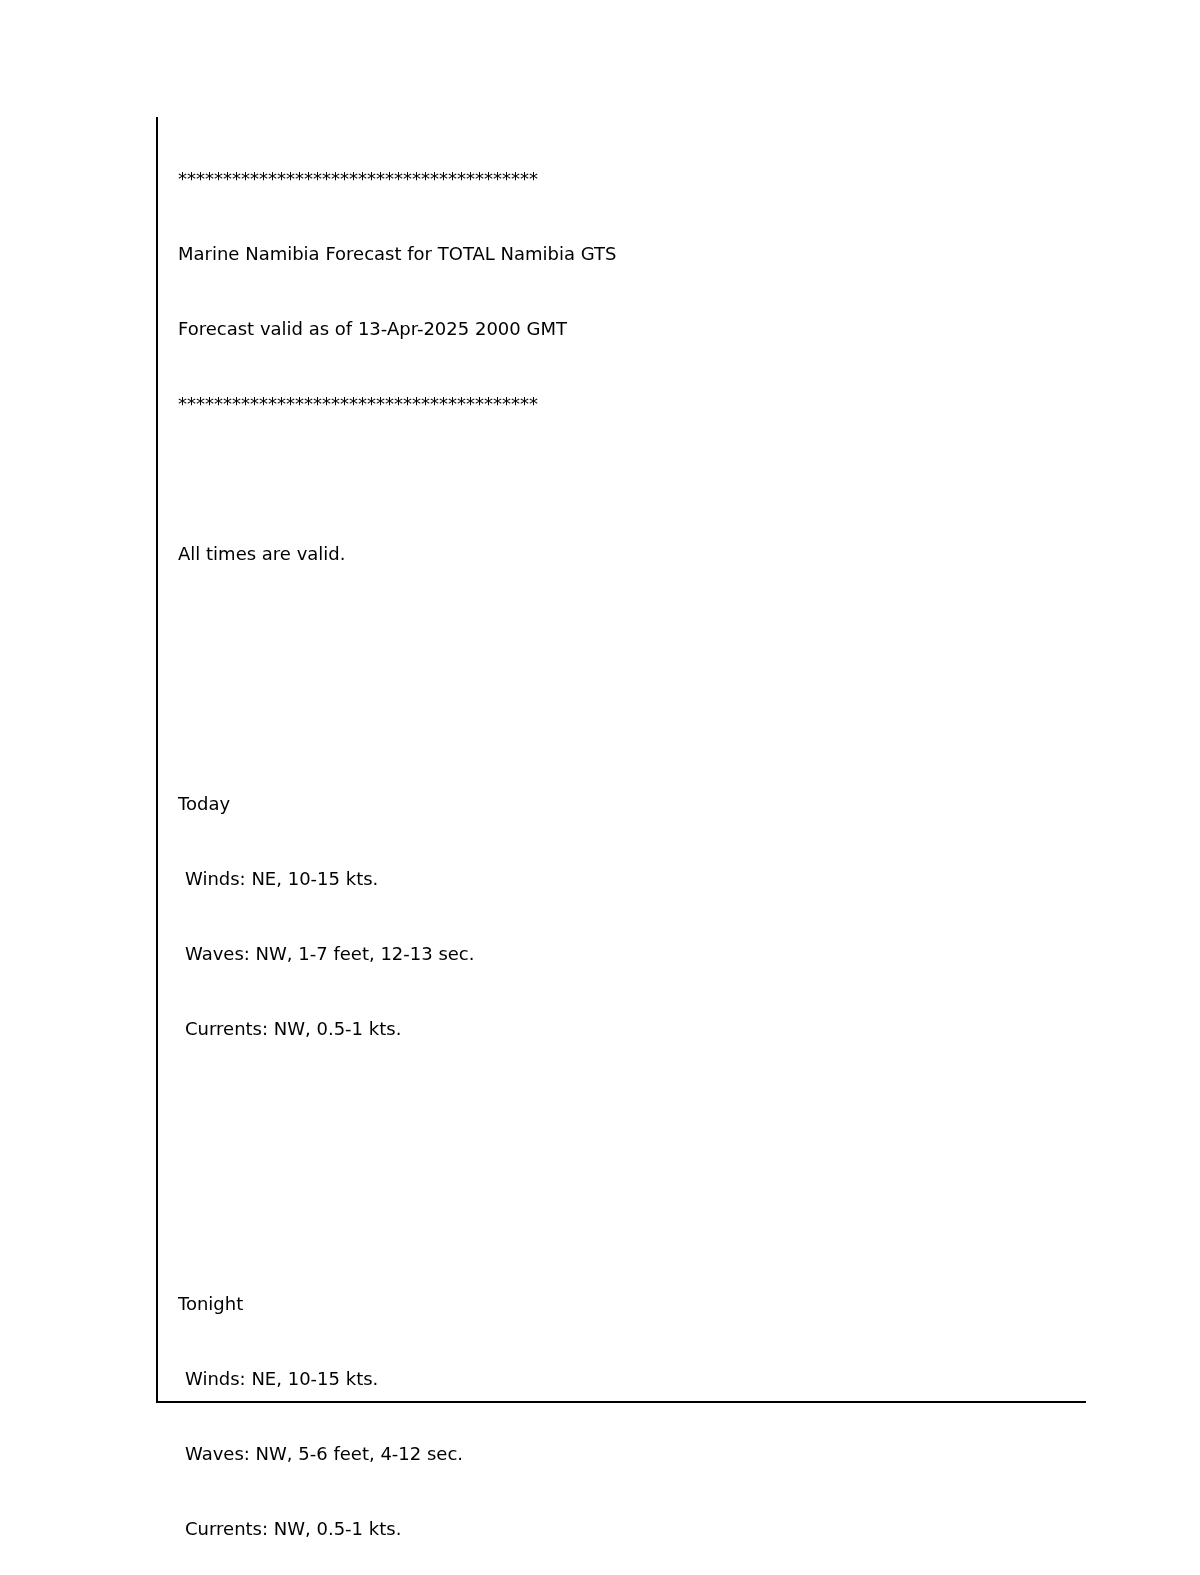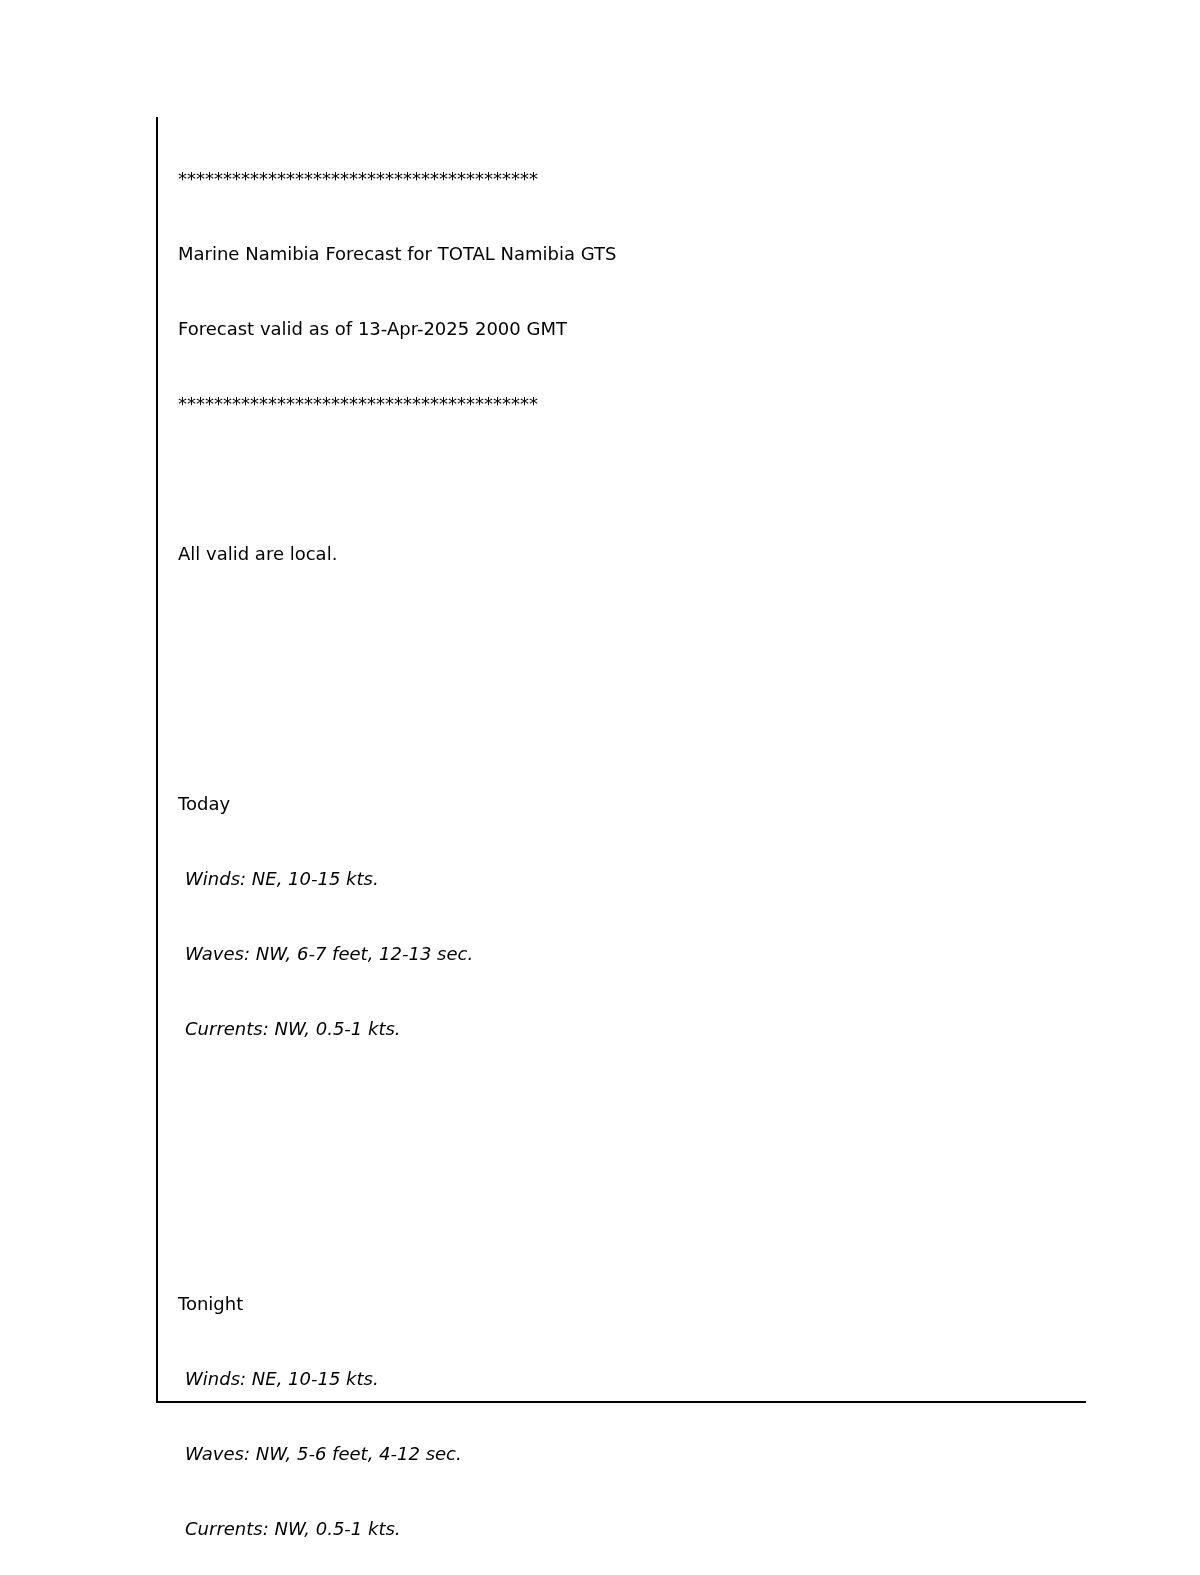--- a/index.html
+++ b/index.html
@@ -33,43 +33,42 @@
     width: 900px;
     font-size: 18px;
     line-height: 25px;
     white-space: pre;
   }
   .line {
     min-height: 25px;
   }
   .detail {
     padding-left: 7px;
-    font-style: italic;
   }
 </style>
 </head>
 <body>
 
 <div class="page">
 
   <div class="page-border"></div>
 
   <div class="doc">
     <div class="line">****************************************</div>
     <div class="line">Marine Namibia Forecast for TOTAL Namibia GTS</div>
     <div class="line">Forecast valid as of 13-Apr-2025 2000 GMT</div>
     <div class="line">****************************************</div>
     <div class="line"></div>
-    <div class="line">All valid are local.</div>
+    <div class="line">All times are valid.</div>
     <div class="line"></div>
     <div id="sections">
   <div class="section">
     <div class="line day">Today</div>
     <div class="line detail">Winds: NE, 10-15 kts.</div>
-    <div class="line detail">Waves: NW, 6-7 feet, 12-13 sec.</div>
+    <div class="line detail">Waves: NW, 1-7 feet, 12-13 sec.</div>
     <div class="line detail">Currents: NW, 0.5-1 kts.</div>
     <div class="line"></div>
   </div>
 
   <div class="section">
     <div class="line day">Tonight</div>
     <div class="line detail">Winds: NE, 10-15 kts.</div>
     <div class="line detail">Waves: NW, 5-6 feet, 4-12 sec.</div>
     <div class="line detail">Currents: NW, 0.5-1 kts.</div>
     

